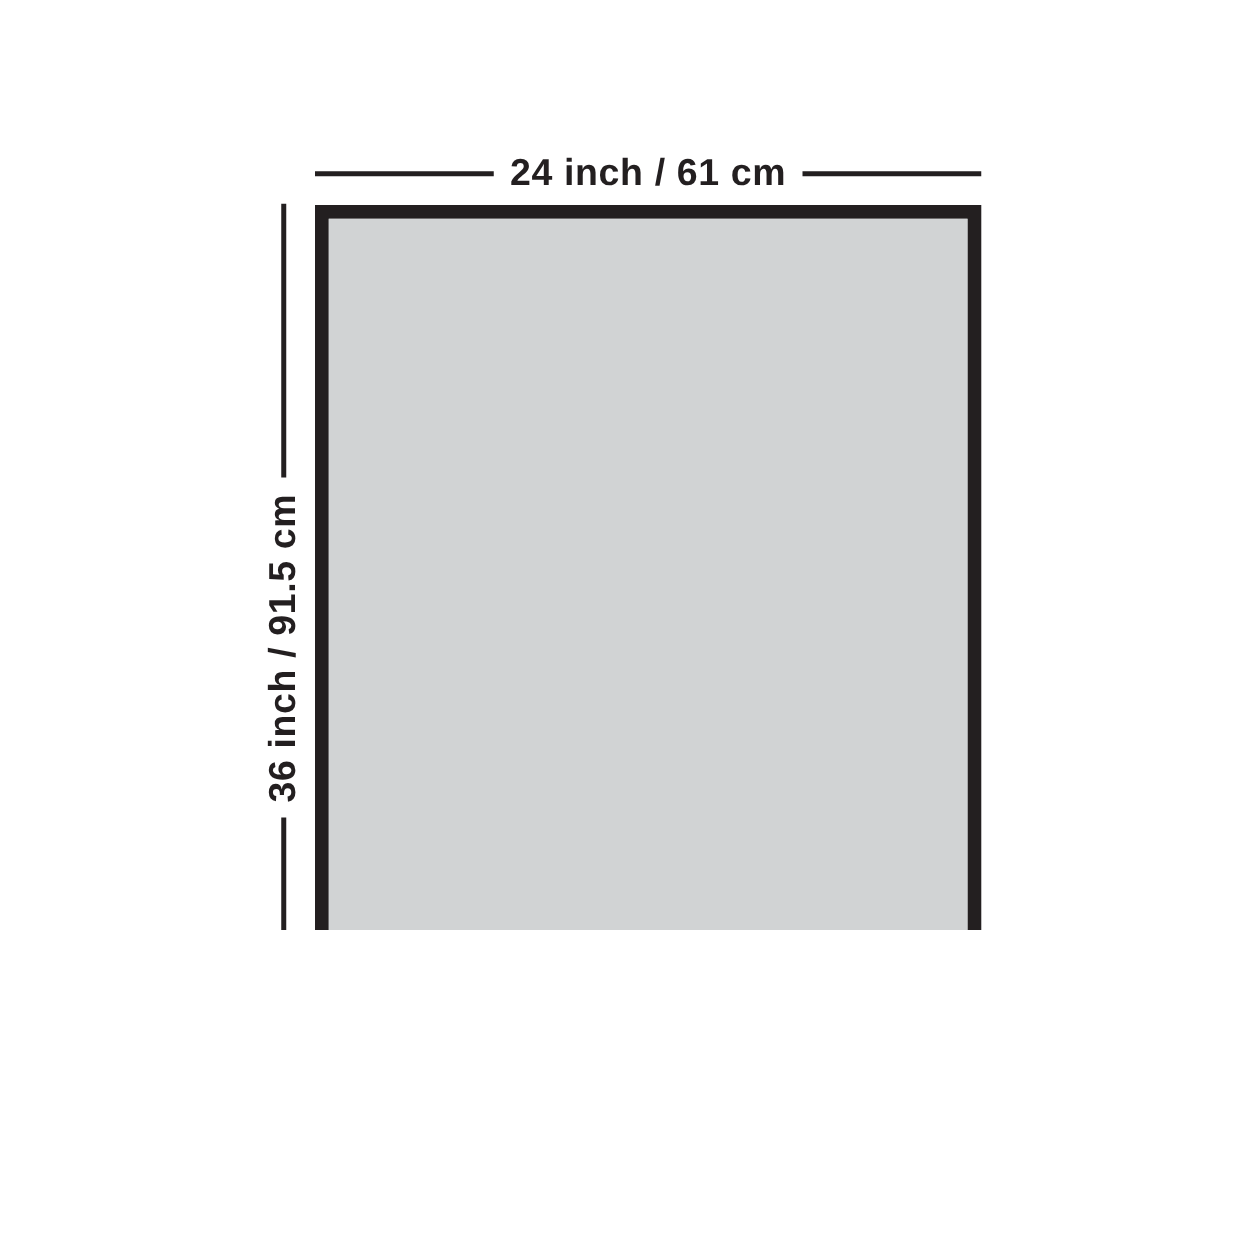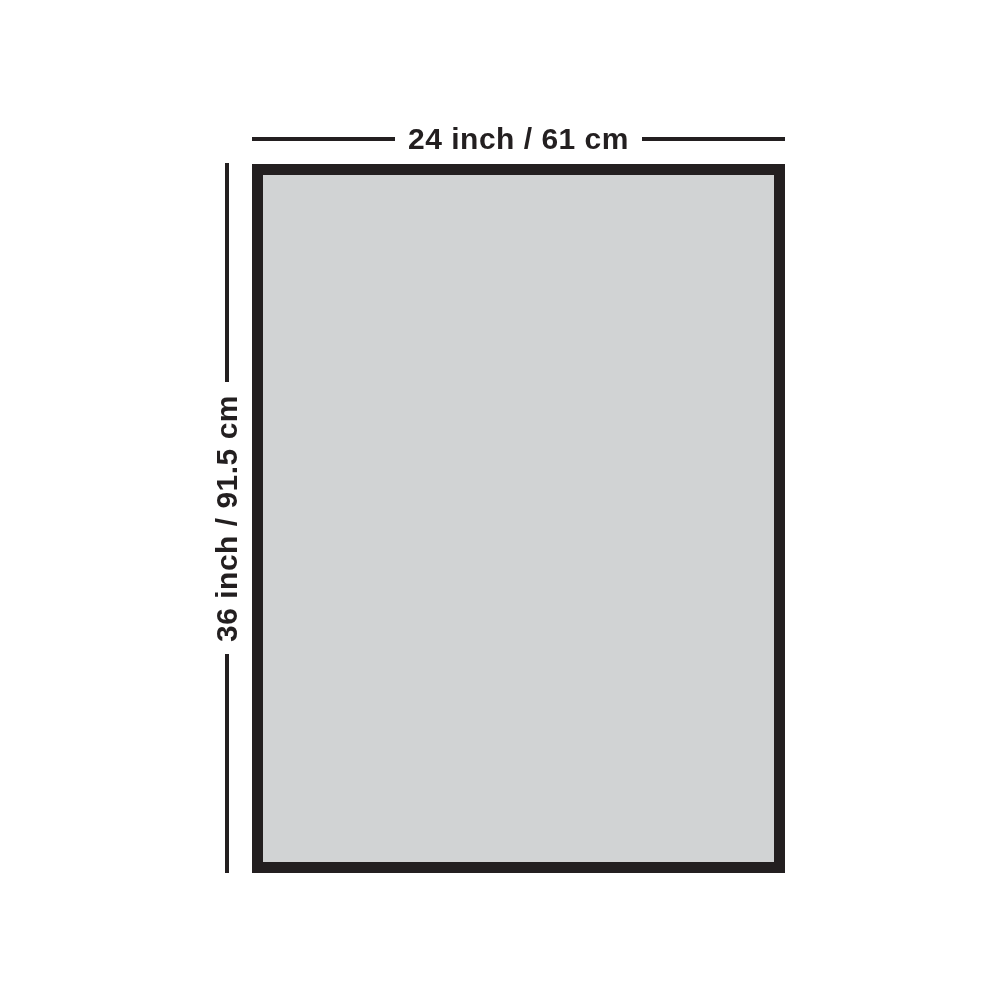--- a/index.html
+++ b/index.html
@@ -7,21 +7,21 @@
     --panel_fill: #d1d3d4;
     --line: #231f20;
     --text: #231f20;
     --background: #ffffff;
   }
   * { margin: 0; padding: 0; box-sizing: border-box; }
   html, body { background: #ffffff; }
   .canvas {
     position: relative;
     width: 1000px;
-    height: 1000px;
+    height: 744px;
     background: var(--background);
     overflow: hidden;
     font-family: "Liberation Sans", sans-serif;
   }
 
   
   .board {
     position: absolute;
     left: 252px;
     top: 164px;

